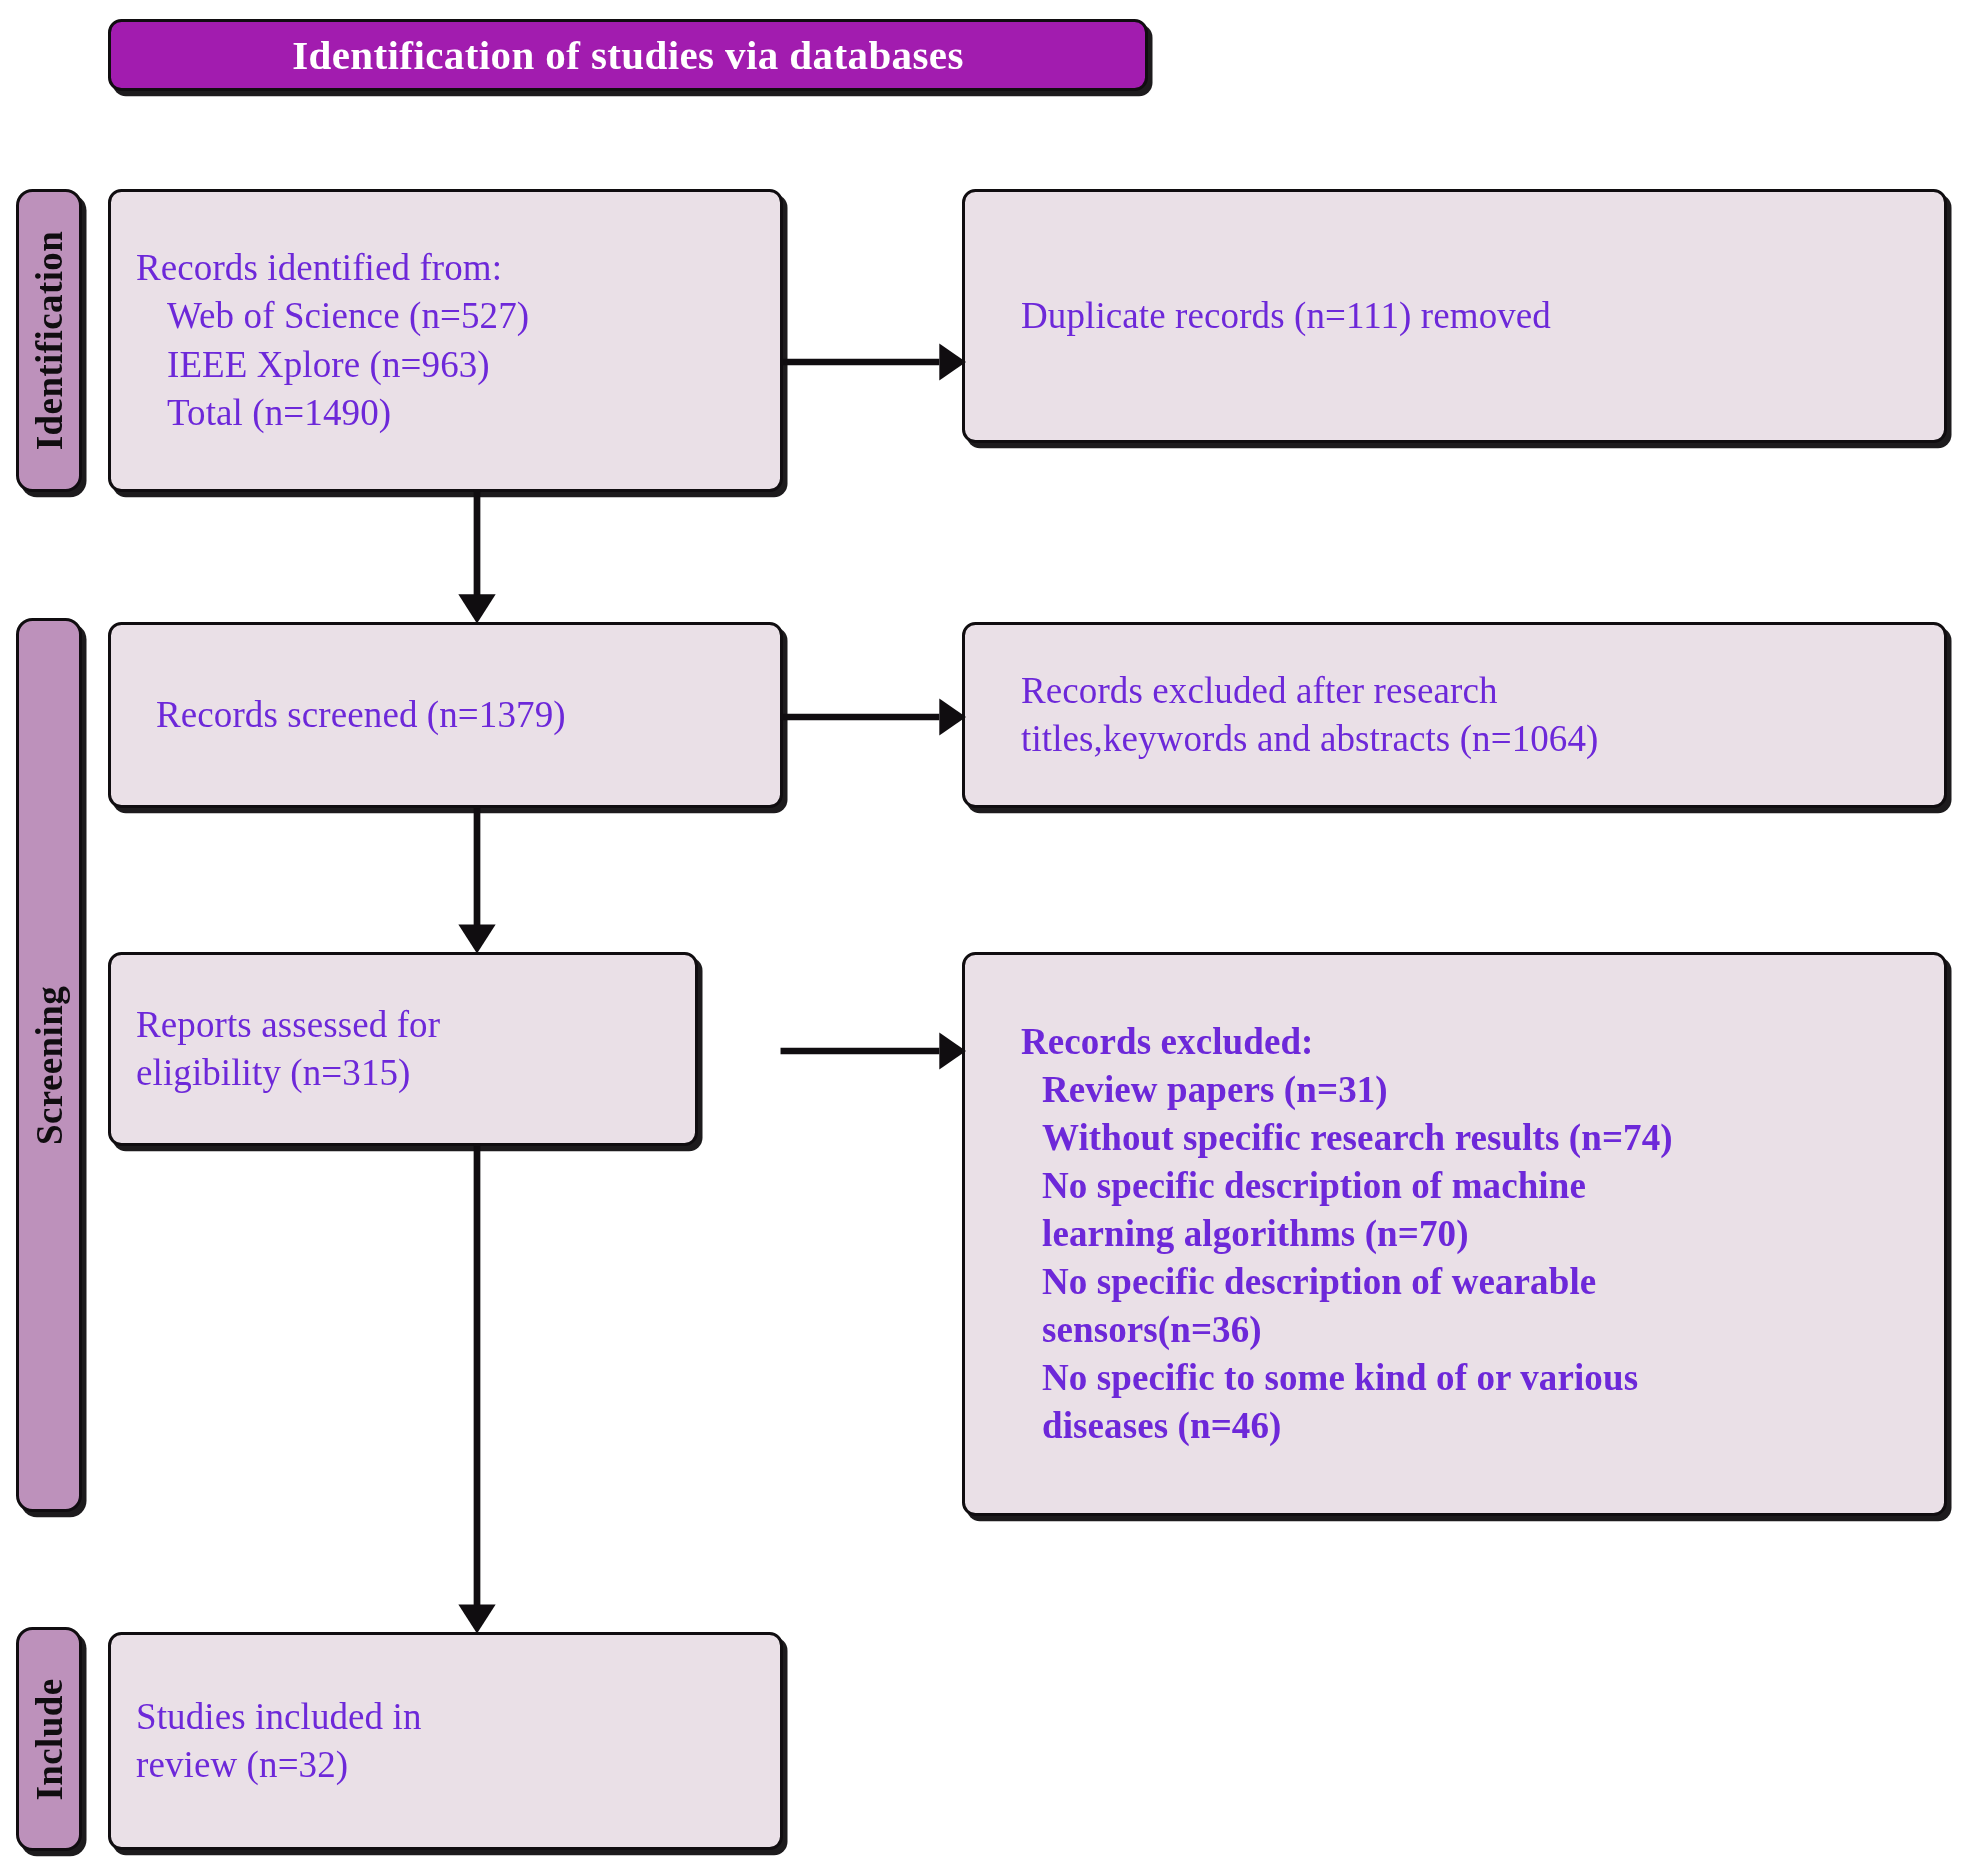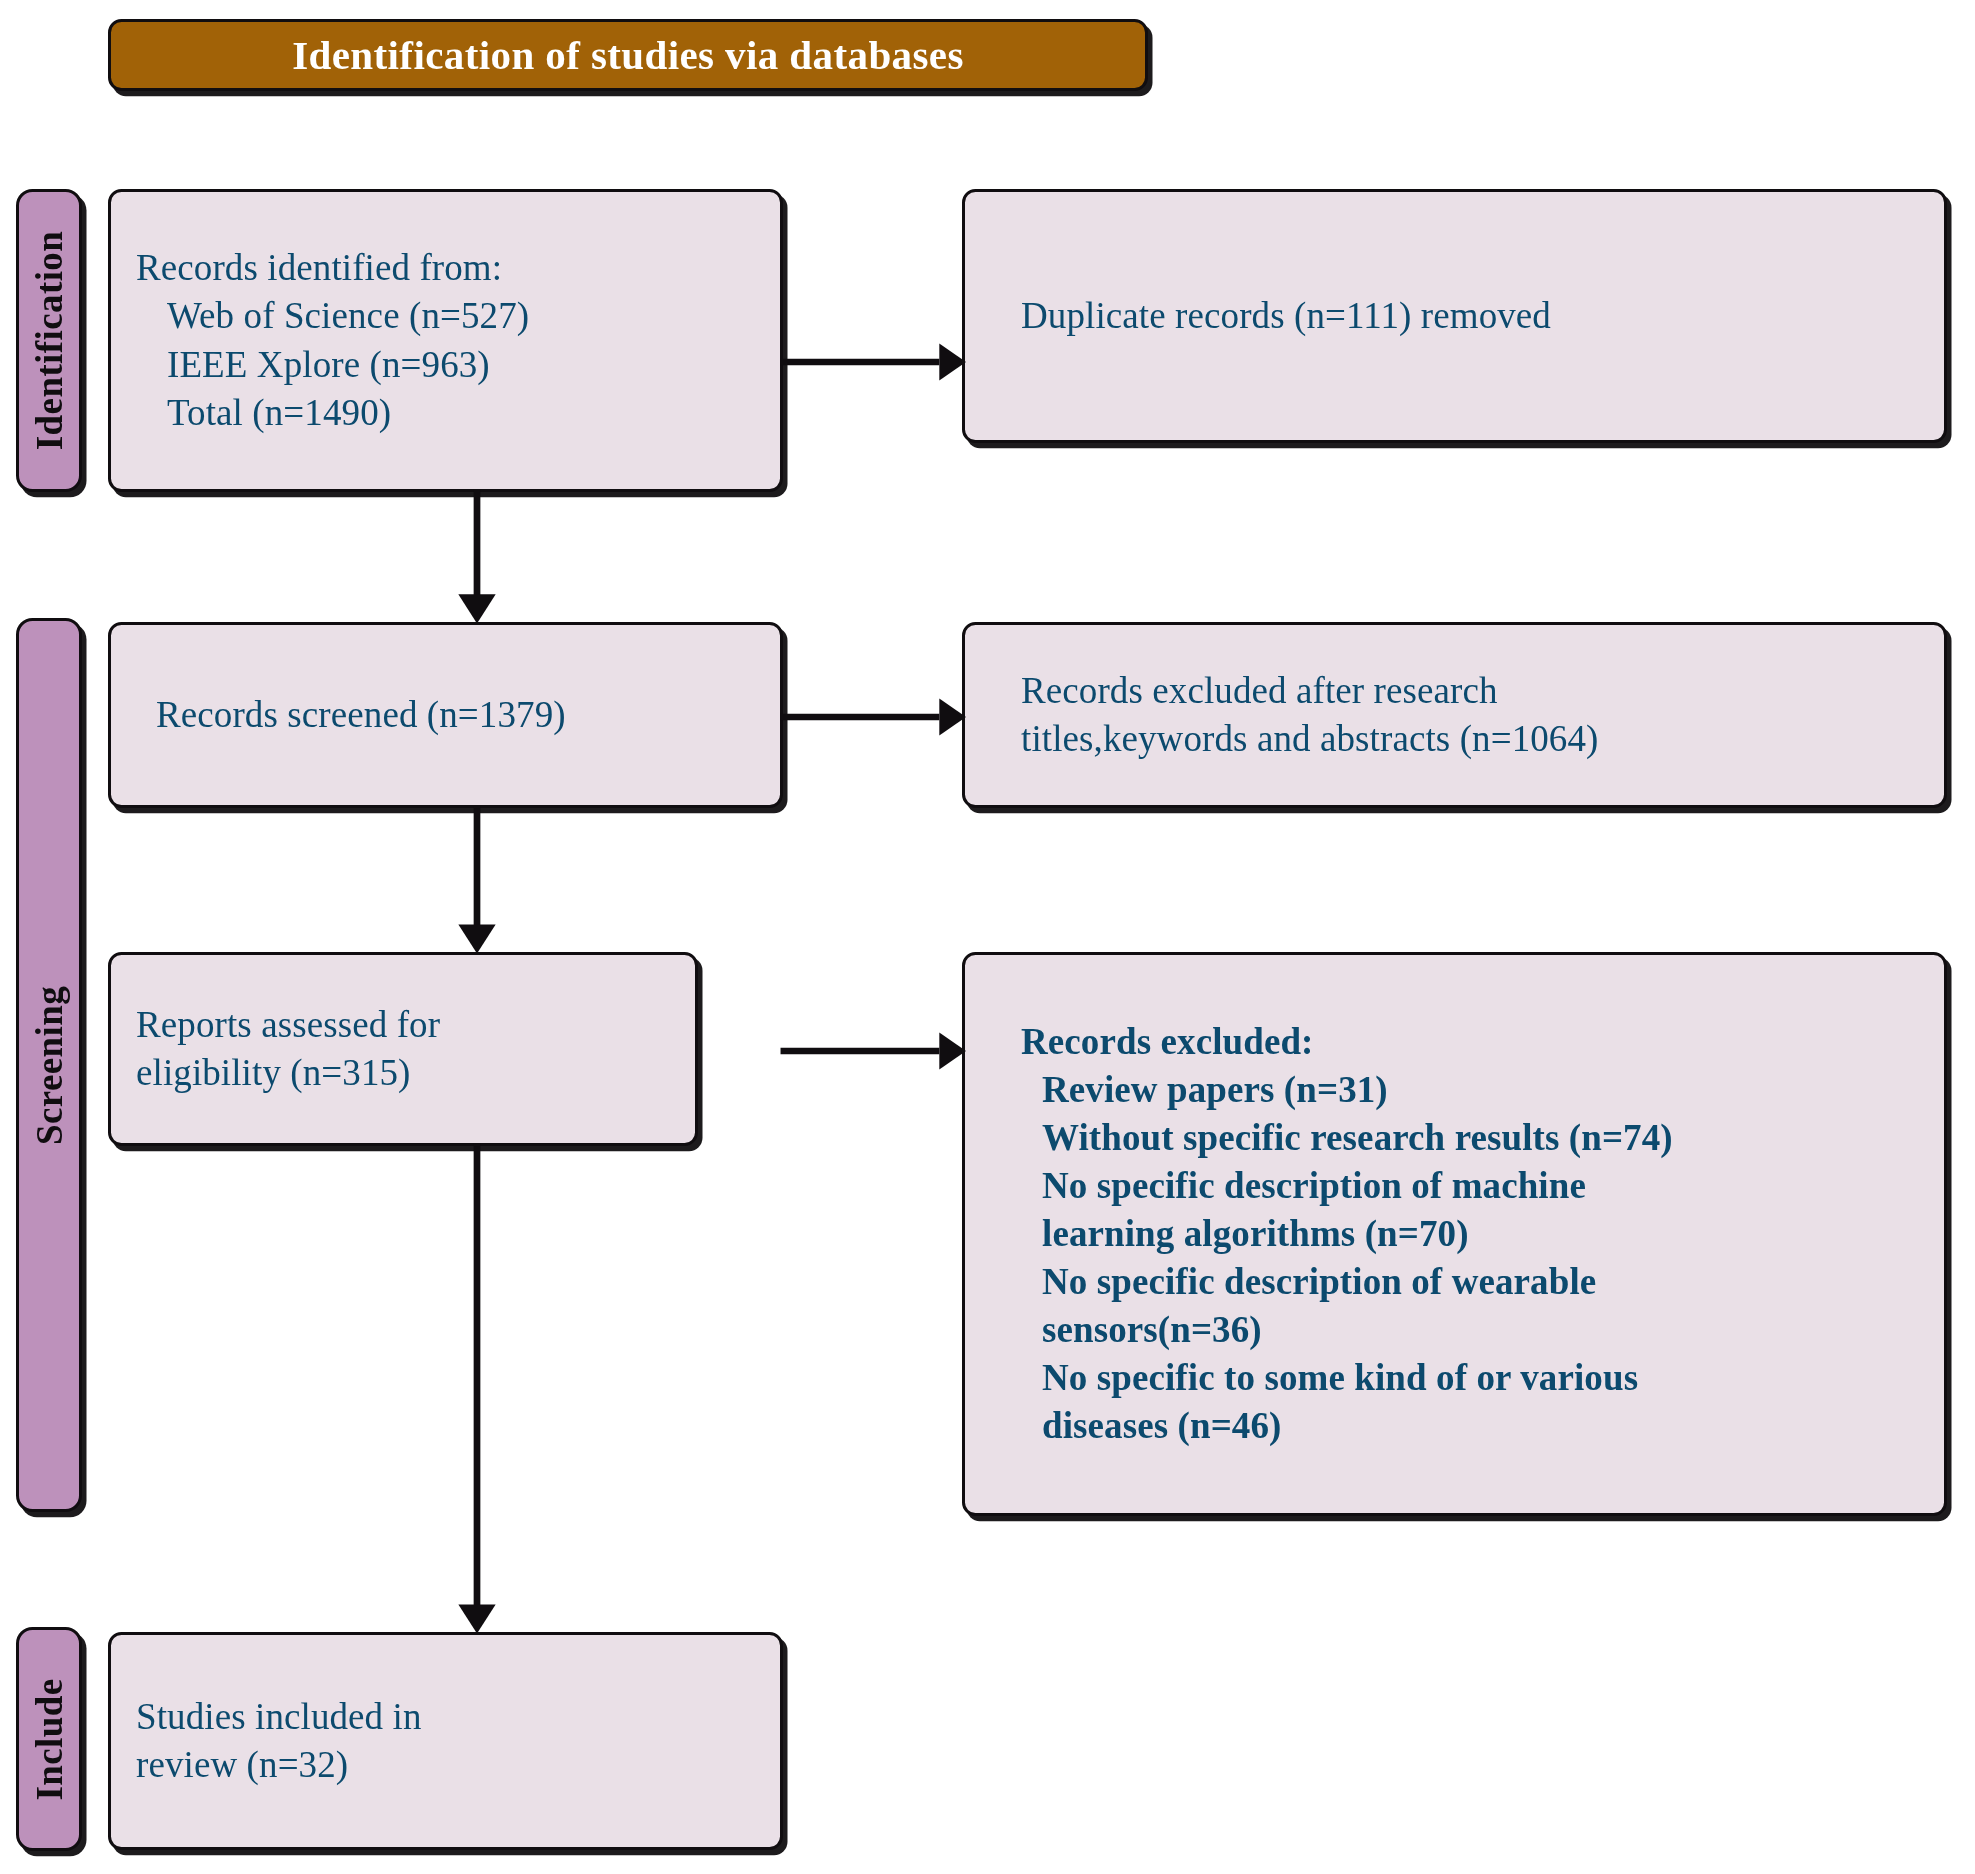--- a/index.html
+++ b/index.html
@@ -29,34 +29,34 @@
     background: #EAE0E7;
     border: 3px solid #100d10;
     border-radius: 13.4px;
     box-shadow: 4.5px 5.2px 0 0 rgba(10,8,10,0.92);
     display: flex;
     align-items: center;
   }
   .node .body {
     width: 100%;
     padding: 0 25px;
-    color: #0c4a6e;
+    color: #6d28d9;
     font-size: 37px;
     line-height: 1.30;
     letter-spacing: 0.1px;
   }
   .node .body .ln { display: block; white-space: pre; }
   .node .body .ind { padding-left: 31px; }
   .node .body .ind2 { padding-left: 52px; }
 
   
   .banner {
     position: absolute;
     box-sizing: border-box;
-    background: #a16207;
+    background: #a21caf;
     border: 3px solid #100d10;
     border-radius: 13.4px;
     box-shadow: 4.5px 5.2px 0 0 rgba(10,8,10,0.92);
     display: flex;
     align-items: center;
     justify-content: center;
   }
   .banner .btext {
     color: #ffffff;
     font-size: 41px;

